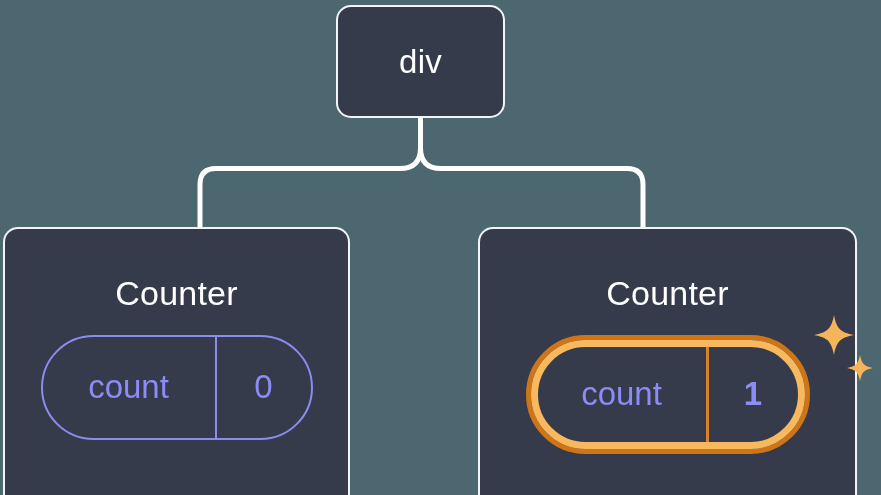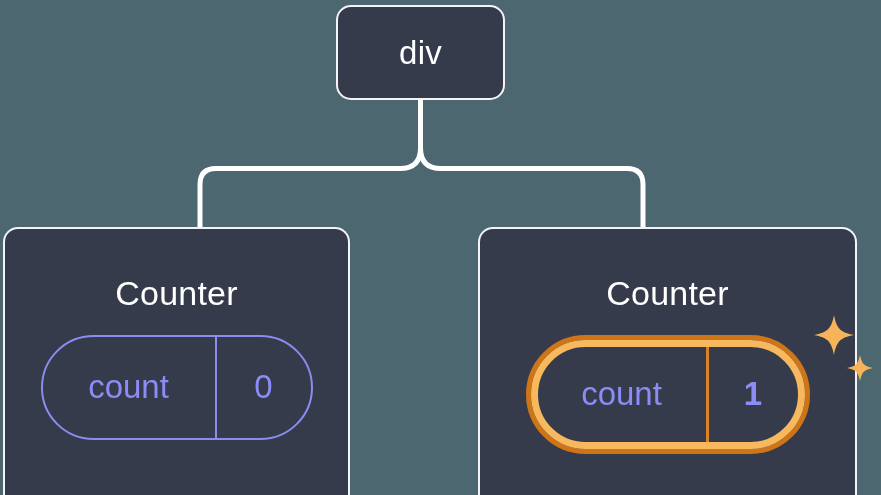--- a/index.html
+++ b/index.html
@@ -24,21 +24,21 @@
     position:absolute;
     background:#353b4b;
     border:2px solid #f2f4f8;
     border-radius:15px;
     display:flex;
     flex-direction:column;
     align-items:center;
   }
   .node-div {
     left:336px; top:5px;
-    width:169px; height:95px;
+    width:169px; height:113px;
     justify-content:center;
   }
   .node-counter-left {
     left:3px; top:227px;
     width:347px; height:300px;
     border-bottom:none;
     border-bottom-left-radius:0;
     border-bottom-right-radius:0;
   }
   .node-counter-right {

